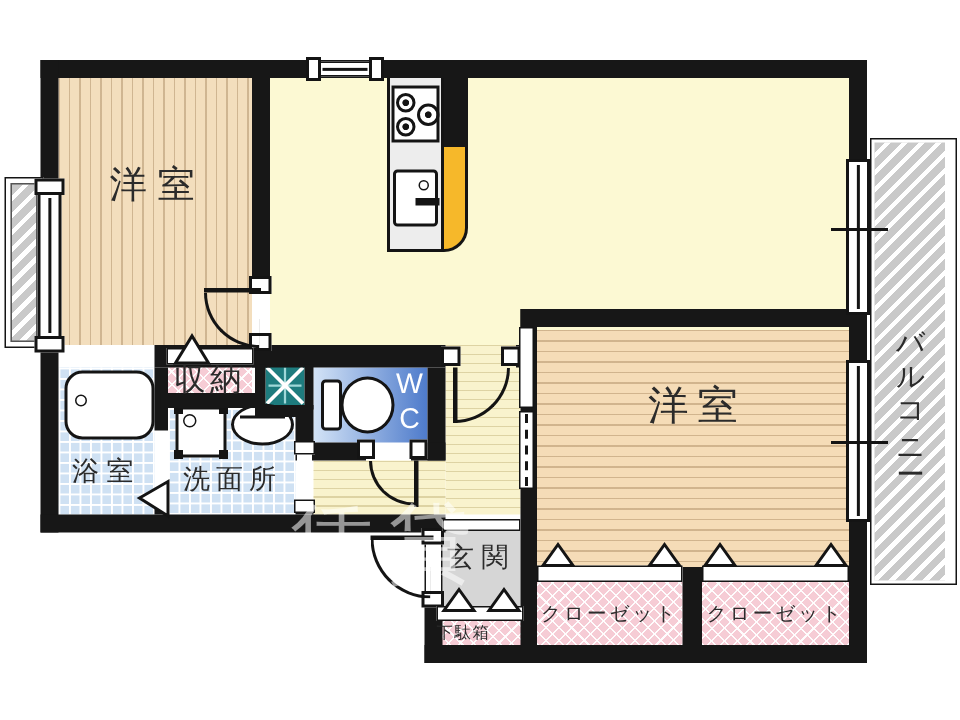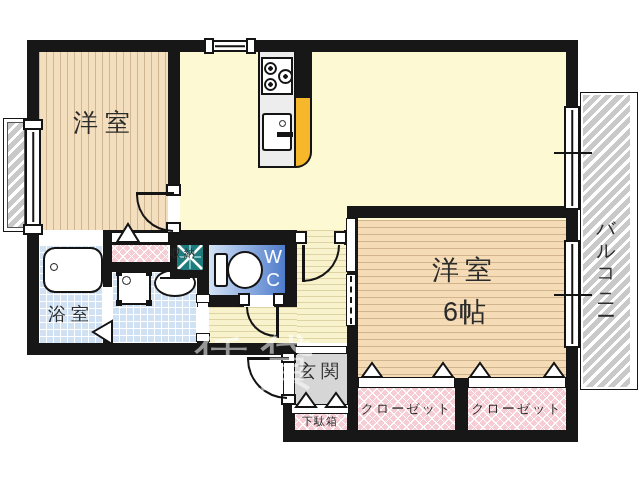--- a/index.html
+++ b/index.html
@@ -188,31 +188,31 @@
     <polygon points="362,377 382,377 372,363" fill="#fff" stroke="#141414" stroke-width="2"></polygon>
     <polygon points="433,377 453,377 443,363" fill="#fff" stroke="#141414" stroke-width="2"></polygon>
     <polygon points="470,377 490,377 480,363" fill="#fff" stroke="#141414" stroke-width="2"></polygon>
     <polygon points="544,377 564,377 554,363" fill="#fff" stroke="#141414" stroke-width="2"></polygon>
   </svg>
 
   <div class="lbl" style="left:58px;top:108px;width:94px;height:28px;font-size:25px;letter-spacing:7px;">洋室</div>
 
 
   <div class="lbl" style="left:420px;top:255px;width:90px;height:30px;font-size:27px;letter-spacing:6px;">洋室</div>
-  <div class="lbl" style="left:428px;top:296px;width:74px;height:32px;font-size:27px;letter-spacing:1px;">6帖</div>
 
   <div class="lbl" style="left:592px;top:168px;width:28px;height:180px;font-size:19px;letter-spacing:3px;writing-mode:vertical-rl;">バルコニー</div>
 
   <div class="lbl" style="left:40px;top:302px;width:62px;height:24px;font-size:18px;letter-spacing:5px;text-align:center;">浴室</div>
-  <div class="lbl" style="left:114px;top:244px;width:52px;height:18px;font-size:11px;letter-spacing:3px;margin-left:44px;">収納</div>
+  <div class="lbl" style="left:113px;top:307px;width:84px;height:24px;font-size:18px;letter-spacing:4px;">洗面所</div>
+  <div class="lbl" style="left:114px;top:244px;width:52px;height:18px;font-size:21px;letter-spacing:3px;">収納</div>
 
   <div class="lbl" style="left:261px;top:246px;width:24px;height:22px;font-size:19px;color:#fff;">W</div>
   <div class="lbl" style="left:261px;top:269px;width:24px;height:22px;font-size:19px;color:#fff;">C</div>
 
   <div class="lbl" style="left:294px;top:360px;width:54px;height:22px;font-size:18px;letter-spacing:5px;">玄関</div>
-  <div class="lbl" style="left:293px;top:415px;width:54px;height:13px;font-size:11px;letter-spacing:1px;text-align:center;">下駄箱</div>
+  <div class="lbl" style="left:282px;top:415px;width:54px;height:13px;font-size:11px;letter-spacing:1px;text-align:center;">下駄箱</div>
 
   <div class="lbl" style="left:359px;top:400px;width:95px;height:18px;font-size:13px;letter-spacing:2px;">クローゼット</div>
   <div class="lbl" style="left:469px;top:400px;width:96px;height:18px;font-size:13px;letter-spacing:2px;">クローゼット</div>
 
   <div class="wm" style="left:193px;top:325px;font-size:56px;">賃貸</div>
 
 </div>
 
 </body></html>

